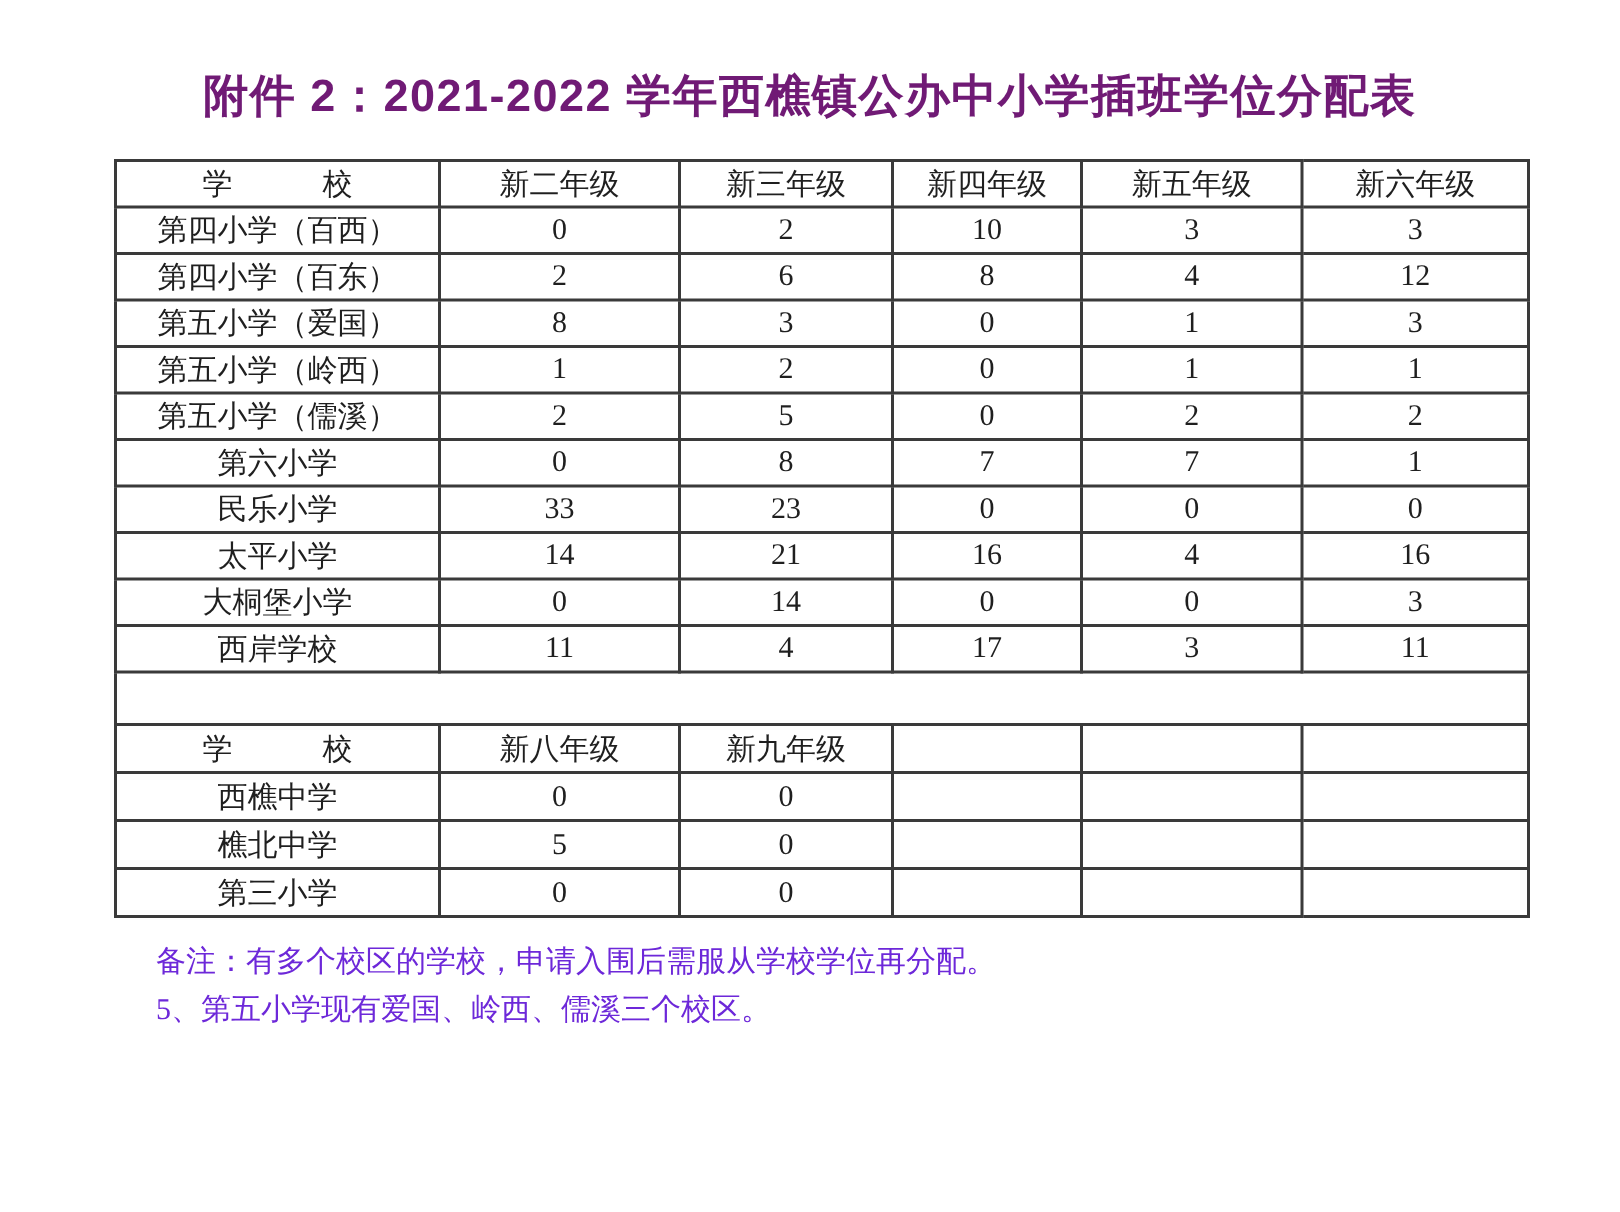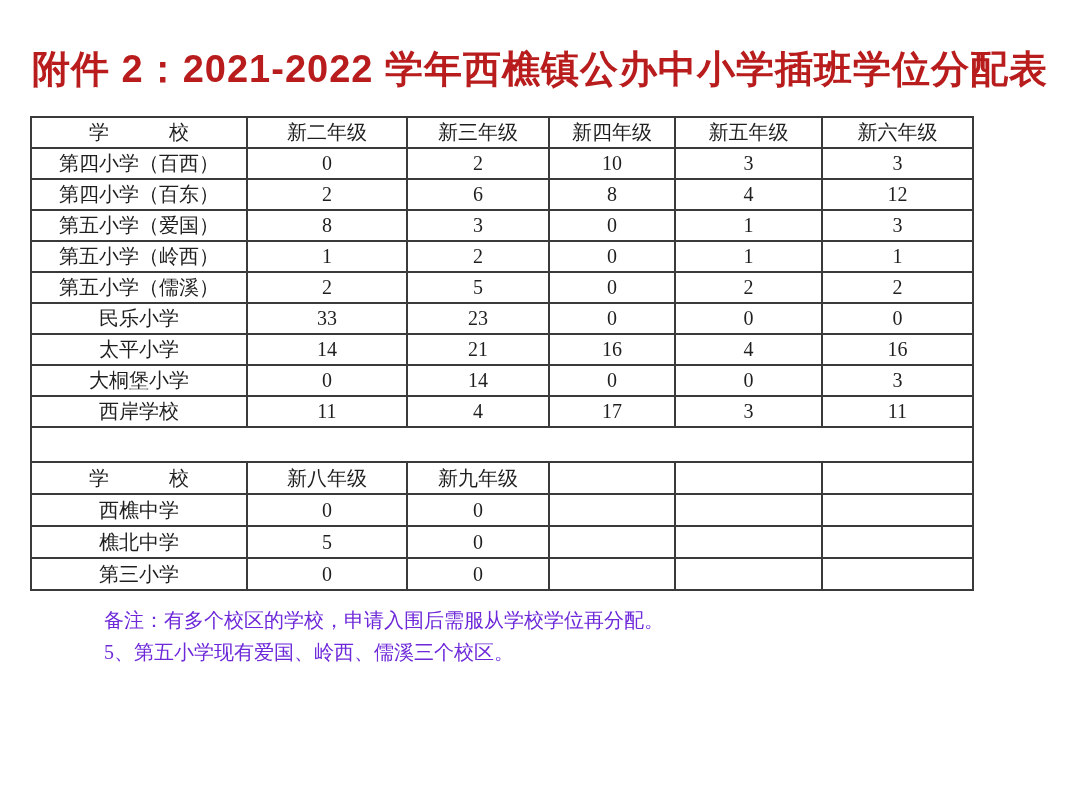--- a/index.html
+++ b/index.html
@@ -16,30 +16,30 @@
     position: relative;
     width: 1080px;
     height: 808px;
     background: #ffffff;
   }
   .doc-title {
     padding-top: 44px;
     text-align: center;
     font-family: "Liberation Sans", "DejaVu Sans", sans-serif;
     font-weight: bold;
-    font-size: 38px;
+    font-size: 30px;
     letter-spacing: 1px;
-    color: #b91c1c;
+    color: #701a75;
     white-space: pre;
   }
   table.alloc {
     border-collapse: collapse;
     table-layout: fixed;
     width: 942px;
-    margin: 21px 0 0 30px;
+    margin: 21px 0 0 76px;
   }
   table.alloc td {
     border: 2px solid #3a3a3a;
     text-align: center;
     vertical-align: middle;
     font-size: 20px;
     padding: 0;
     white-space: pre;
     overflow: hidden;
   }
@@ -113,20 +113,28 @@
         </tr>
         <tr class="sec1">
           <td>第五小学（儒溪）</td>
           <td>2</td>
           <td>5</td>
           <td>0</td>
           <td>2</td>
           <td>2</td>
         </tr>
         <tr class="sec1">
+          <td>第六小学</td>
+          <td>0</td>
+          <td>8</td>
+          <td>7</td>
+          <td>7</td>
+          <td>1</td>
+        </tr>
+        <tr class="sec1">
           <td>民乐小学</td>
           <td>33</td>
           <td>23</td>
           <td>0</td>
           <td>0</td>
           <td>0</td>
         </tr>
         <tr class="sec1">
           <td>太平小学</td>
           <td>14</td>

